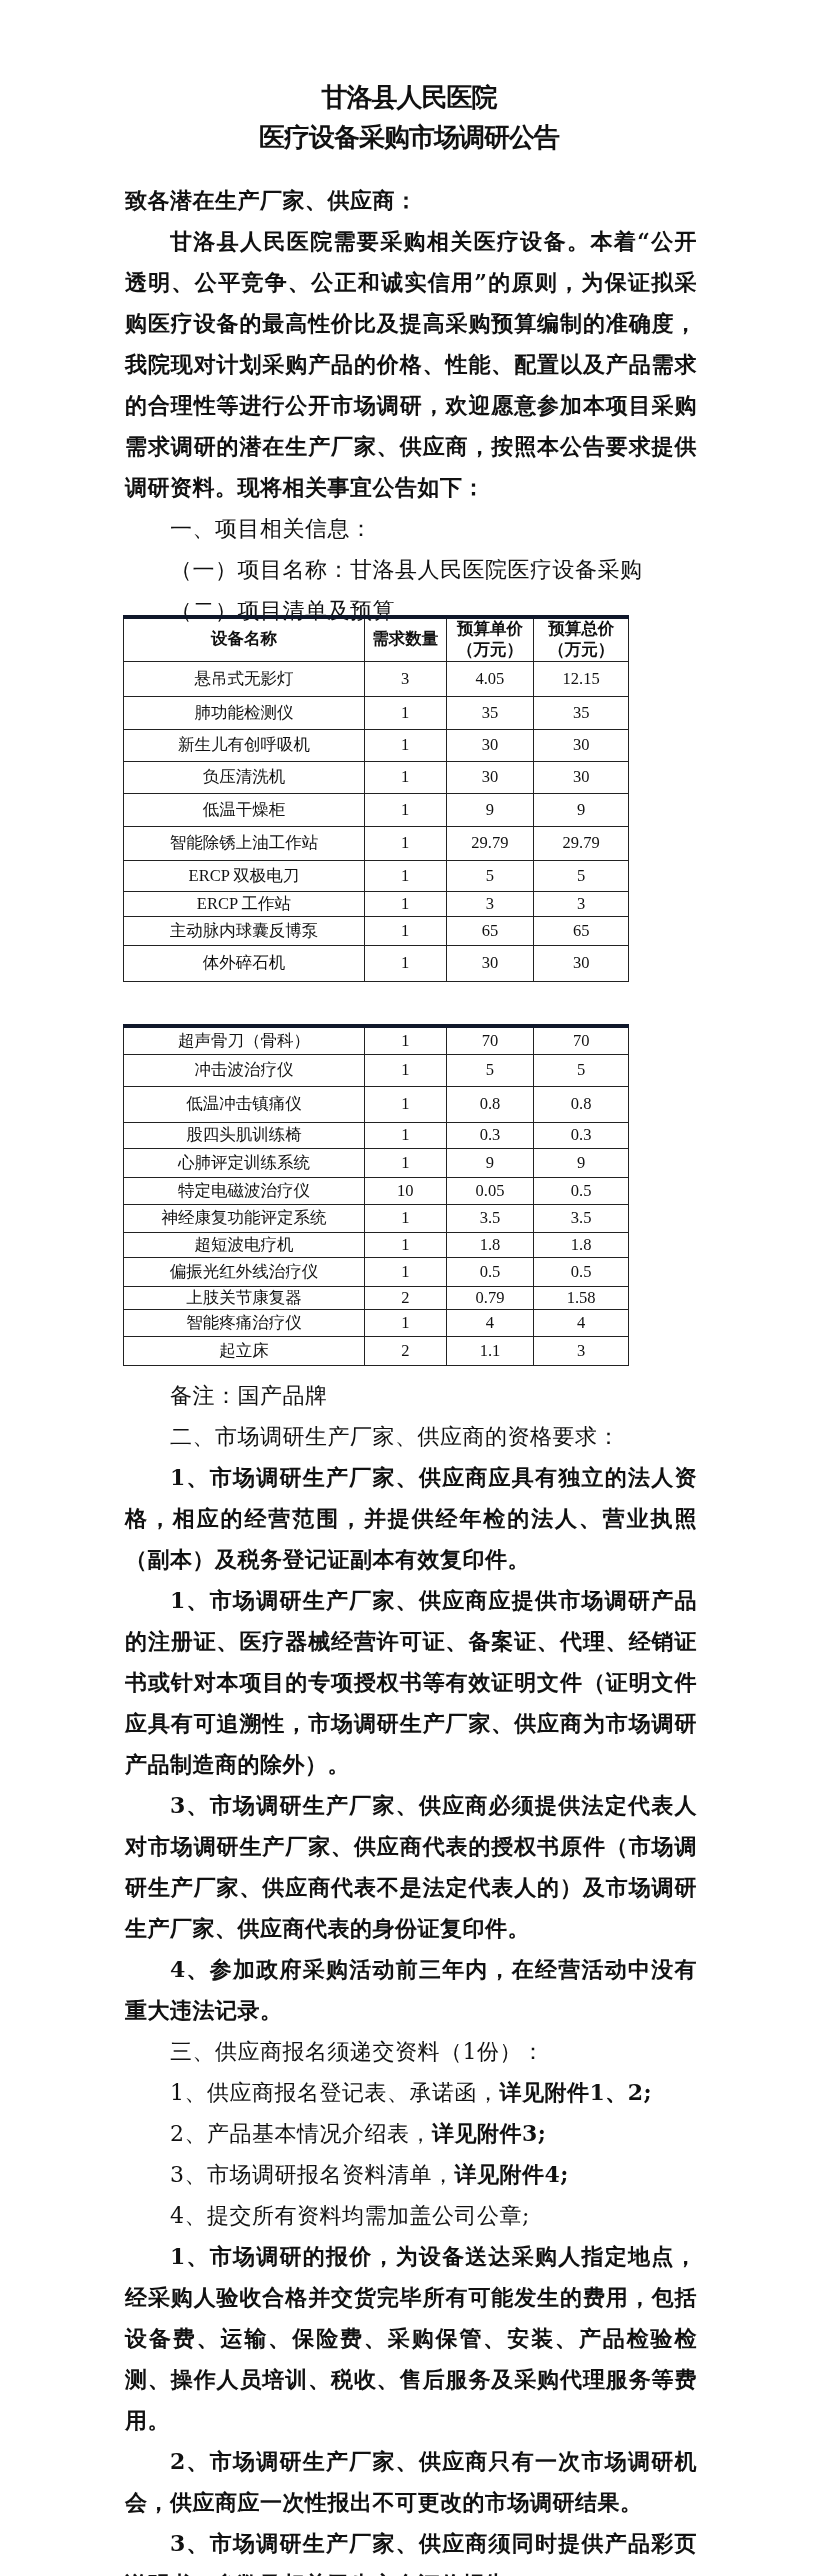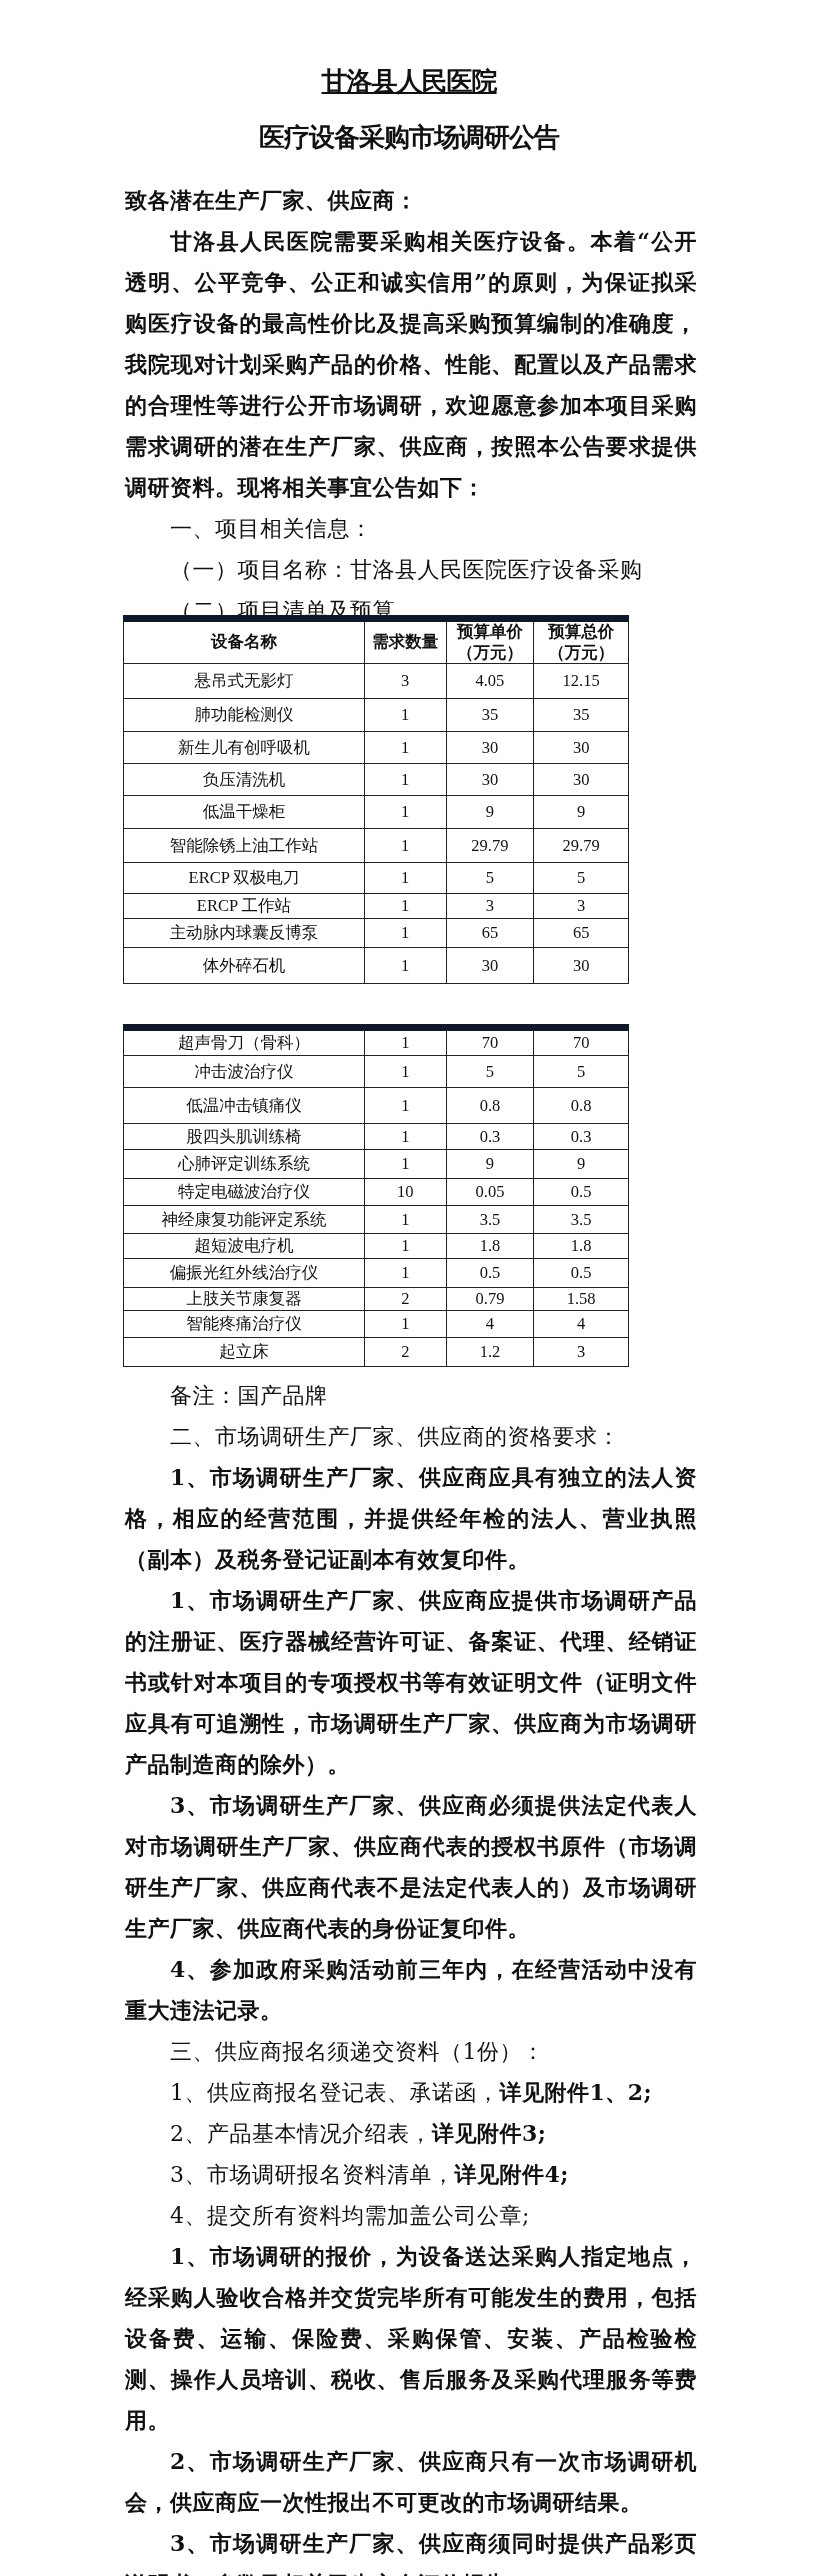--- a/index.html
+++ b/index.html
@@ -12,33 +12,33 @@
   .body-text { position: absolute; left: 125px; width: 572px;
                font-size: 22px; line-height: 41px; letter-spacing: 0.5px; }
   .p { margin: 0; text-align: justify; text-align-last: left; font-weight: bold; }
   .indent { text-indent: 45px; }
   .heading { text-indent: 45px; margin: 0; }
   .bold { font-weight: bold; }
   table.budget { position: absolute; left: 123px; width: 506px; border-collapse: collapse;
                  font-family: "Liberation Serif", "DejaVu Serif", serif; font-size: 16.5px; }
   table.budget td, table.budget th { border: 0.5px solid #222; text-align: center; vertical-align: middle;
                  padding: 0 2.1px; font-weight: normal; }
-  table.budget { border-top: 7px solid #0f172a; border-bottom: 1px solid #111; }
+  table.budget { border-top: 4px solid #0f172a; border-bottom: 1px solid #111; }
   table.budget th { font-family: "DejaVu Sans", "Liberation Sans", sans-serif; font-weight: bold; font-size: 16.5px; line-height: 20.6px; }
   table.budget col.c1 { width: 242px; }
   table.budget col.c2 { width: 82px; }
   table.budget col.c3 { width: 88px; }
   table.budget col.c4 { width: 95px; }
 </style>
 </head>
 <body>
 
 <div class="page">
 
-  <div class="title" style="top:66px;text-decoration:underline;">甘洛县人民医院</div>
+  <div class="title" style="top:82px;">甘洛县人民医院</div>
   <div class="title" style="top:122px;">医疗设备采购市场调研公告</div>
 
   <div class="body-text" style="top:180px;">
     <p class="p">致各潜在生产厂家、供应商：</p>
     <p class="p indent">甘洛县人民医院需要采购相关医疗设备。本着“公开透明、公平竞争、公正和诚实信用”的原则，为保证拟采购医疗设备的最高性价比及提高采购预算编制的准确度，我院现对计划采购产品的价格、性能、配置以及产品需求的合理性等进行公开市场调研，欢迎愿意参加本项目采购需求调研的潜在生产厂家、供应商，按照本公告要求提供调研资料。现将相关事宜公告如下：</p>
     <p class="heading">一、项目相关信息：</p>
     <p class="heading">（一）项目名称：甘洛县人民医院医疗设备采购</p>
     <p class="heading">（二）项目清单及预算</p>
   </div>
 
@@ -197,21 +197,21 @@
         </tr>
         <tr style="height: 27px;">
           <td>智能疼痛治疗仪</td>
           <td>1</td>
           <td>4</td>
           <td>4</td>
         </tr>
         <tr style="height: 29px;">
           <td>起立床</td>
           <td>2</td>
-          <td>1.2</td>
+          <td>1.1</td>
           <td>3</td>
         </tr>
       </tbody>
   </table>
 
   <div class="body-text" style="top:1375px;">
     <p class="heading">备注：国产品牌</p>
     <p class="heading">二、市场调研生产厂家、供应商的资格要求：</p>
     <p class="p indent">1、市场调研生产厂家、供应商应具有独立的法人资格，相应的经营范围，并提供经年检的法人、营业执照（副本）及税务登记证副本有效复印件。</p>
     <p class="p indent">1、市场调研生产厂家、供应商应提供市场调研产品的注册证、医疗器械经营许可证、备案证、代理、经销证书或针对本项目的专项授权书等有效证明文件（证明文件应具有可追溯性，市场调研生产厂家、供应商为市场调研产品制造商的除外）。</p>

